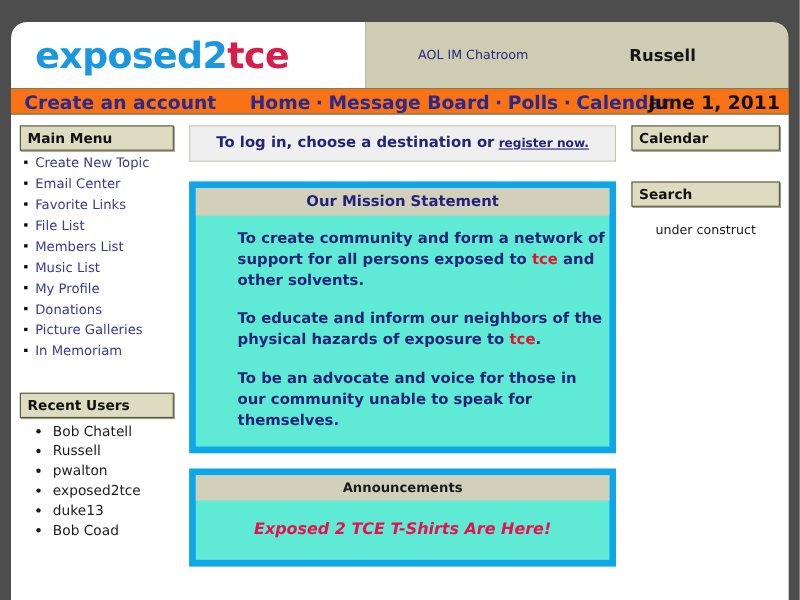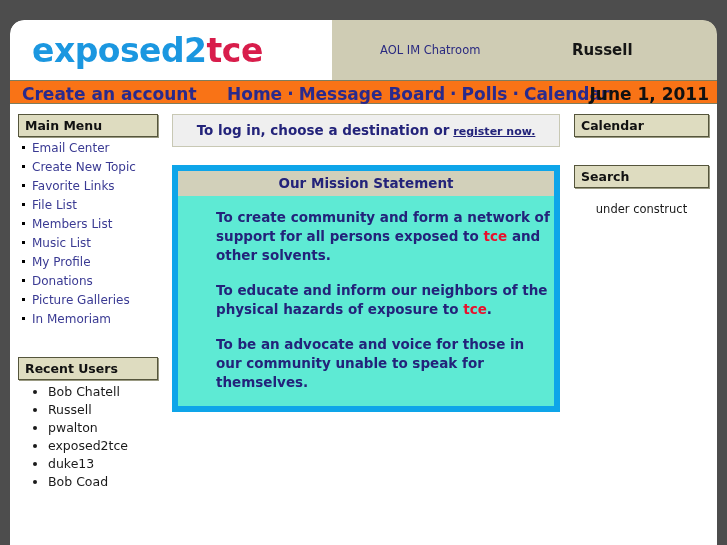--- a/index.html
+++ b/index.html
@@ -270,22 +270,22 @@
       <a>Home</a><span class="sep">·</span><a>Message Board</a><span class="sep">·</span><a>Polls</a><span class="sep">·</span><a>Calendar</a>
     </div>
     <div class="nav-right">June 1, 2011</div>
   </div>
 
   <div id="body-area">
 
     <div id="col-left">
       <div class="panel-head">Main Menu</div>
       <ul class="menu-list">
+        <li><a>Create New Topic</a></li>
         <li><a>Email Center</a></li>
-        <li><a>Create New Topic</a></li>
         <li><a>Favorite Links</a></li>
         <li><a>File List</a></li>
         <li><a>Members List</a></li>
         <li><a>Music List</a></li>
         <li><a>My Profile</a></li>
         <li><a>Donations</a></li>
         <li><a>Picture Galleries</a></li>
         <li><a>In Memoriam</a></li>
       </ul>
 
@@ -311,20 +311,26 @@
 
       <div class="content-box">
         <div class="box-head navy">Our Mission Statement</div>
         <div class="mission-body">
           <p><span>To create community and form a network of support for all persons exposed to </span><span class="tce">tce</span><span> and other solvents.</span></p>
           <p><span>To educate and inform our neighbors of the physical hazards of exposure to </span><span class="tce">tce</span><span>.</span></p>
           <p><span>To be an advocate and voice for those in our community unable to speak for themselves.</span></p>
         </div>
       </div>
 
+      <div class="content-box">
+        <div class="box-head dark">Announcements</div>
+        <div class="announce-body">
+          <div class="headline">Exposed 2 TCE T-Shirts Are Here!</div>
+        </div>
+      </div>
 
     </div>
 
     <div id="col-right">
       <div class="panel-head">Calendar</div>
       <div class="spacer-26"></div>
       <div class="panel-head">Search</div>
       <div class="right-note">under construct</div>
     </div>
 

